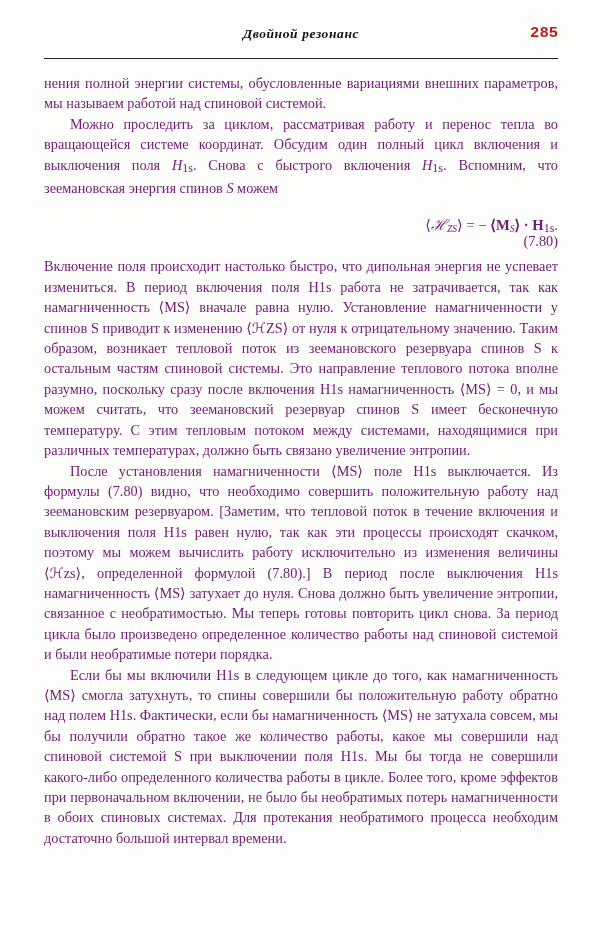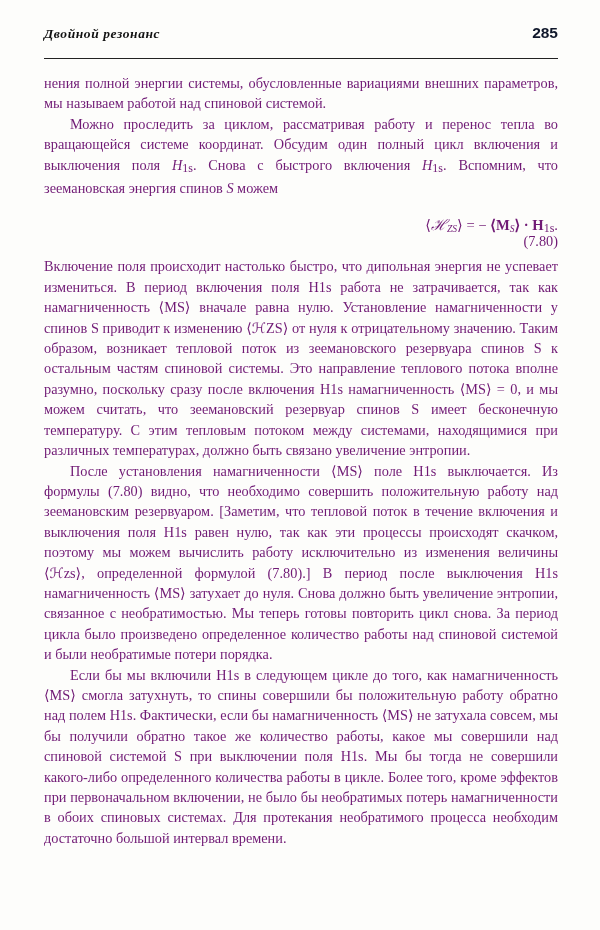--- a/index.html
+++ b/index.html
@@ -24,35 +24,36 @@
   }
   .header {
     position: relative;
     height: 26px;
   }
   .running-title {
     position: absolute;
     left: 0;
     right: 0;
     top: 0;
+    text-align: center;
     font-family: "Liberation Serif", serif;
     font-weight: bold;
     font-style: italic;
     font-size: 13.5px;
     letter-spacing: 0.6px;
     color: #111;
   }
   .page-number {
     position: absolute;
     right: 0;
     top: -2px;
-    font-family: Liberation Sans, sans-serif;
+    font-family: Liberation Mono, monospace;
     font-size: 15.5px;
     font-weight: bold;
-    color: #0f172a;
+    color: #b91c1c;
   }
   .rule {
     margin-top: 6px;
     border-top: 1.3px solid #222;
     width: 100%;
   }
   .body-text {
     margin-top: 14px;
     font-size: 14.3px;
     line-height: 20.4px;

